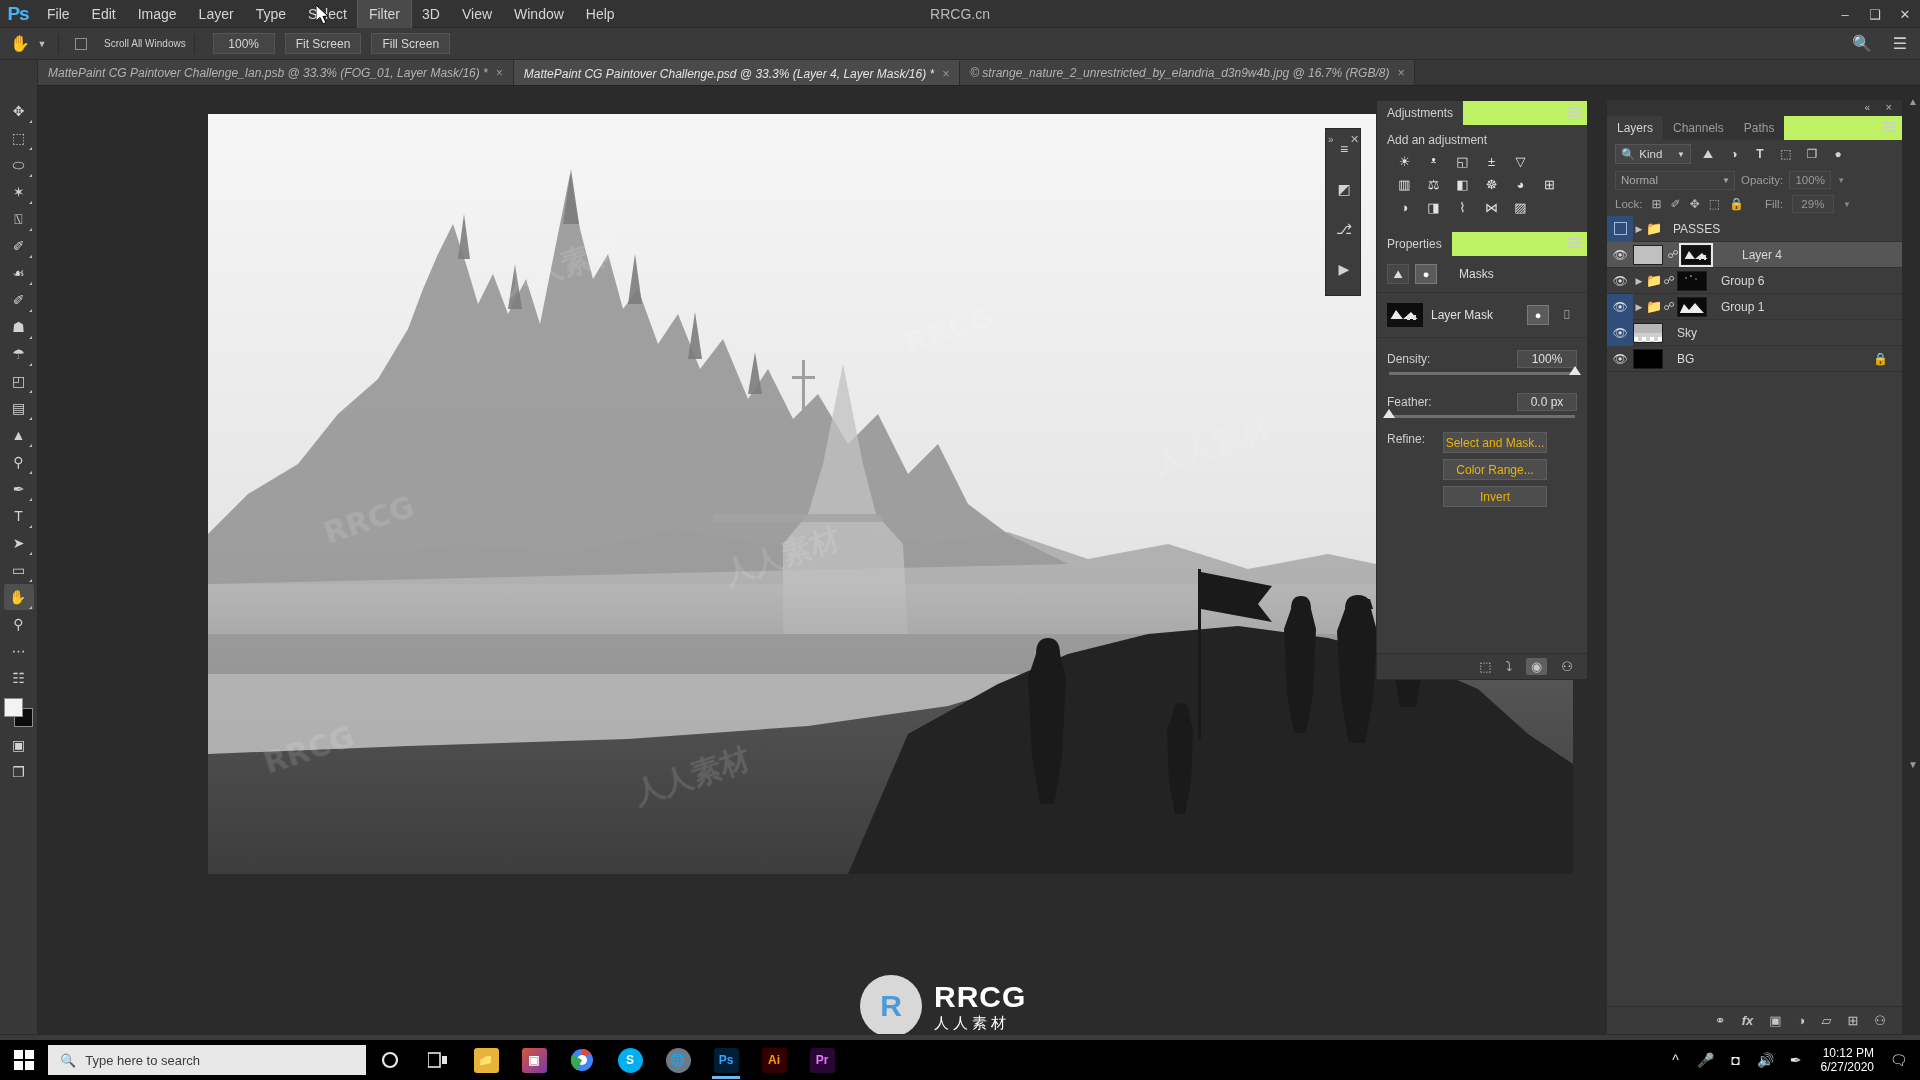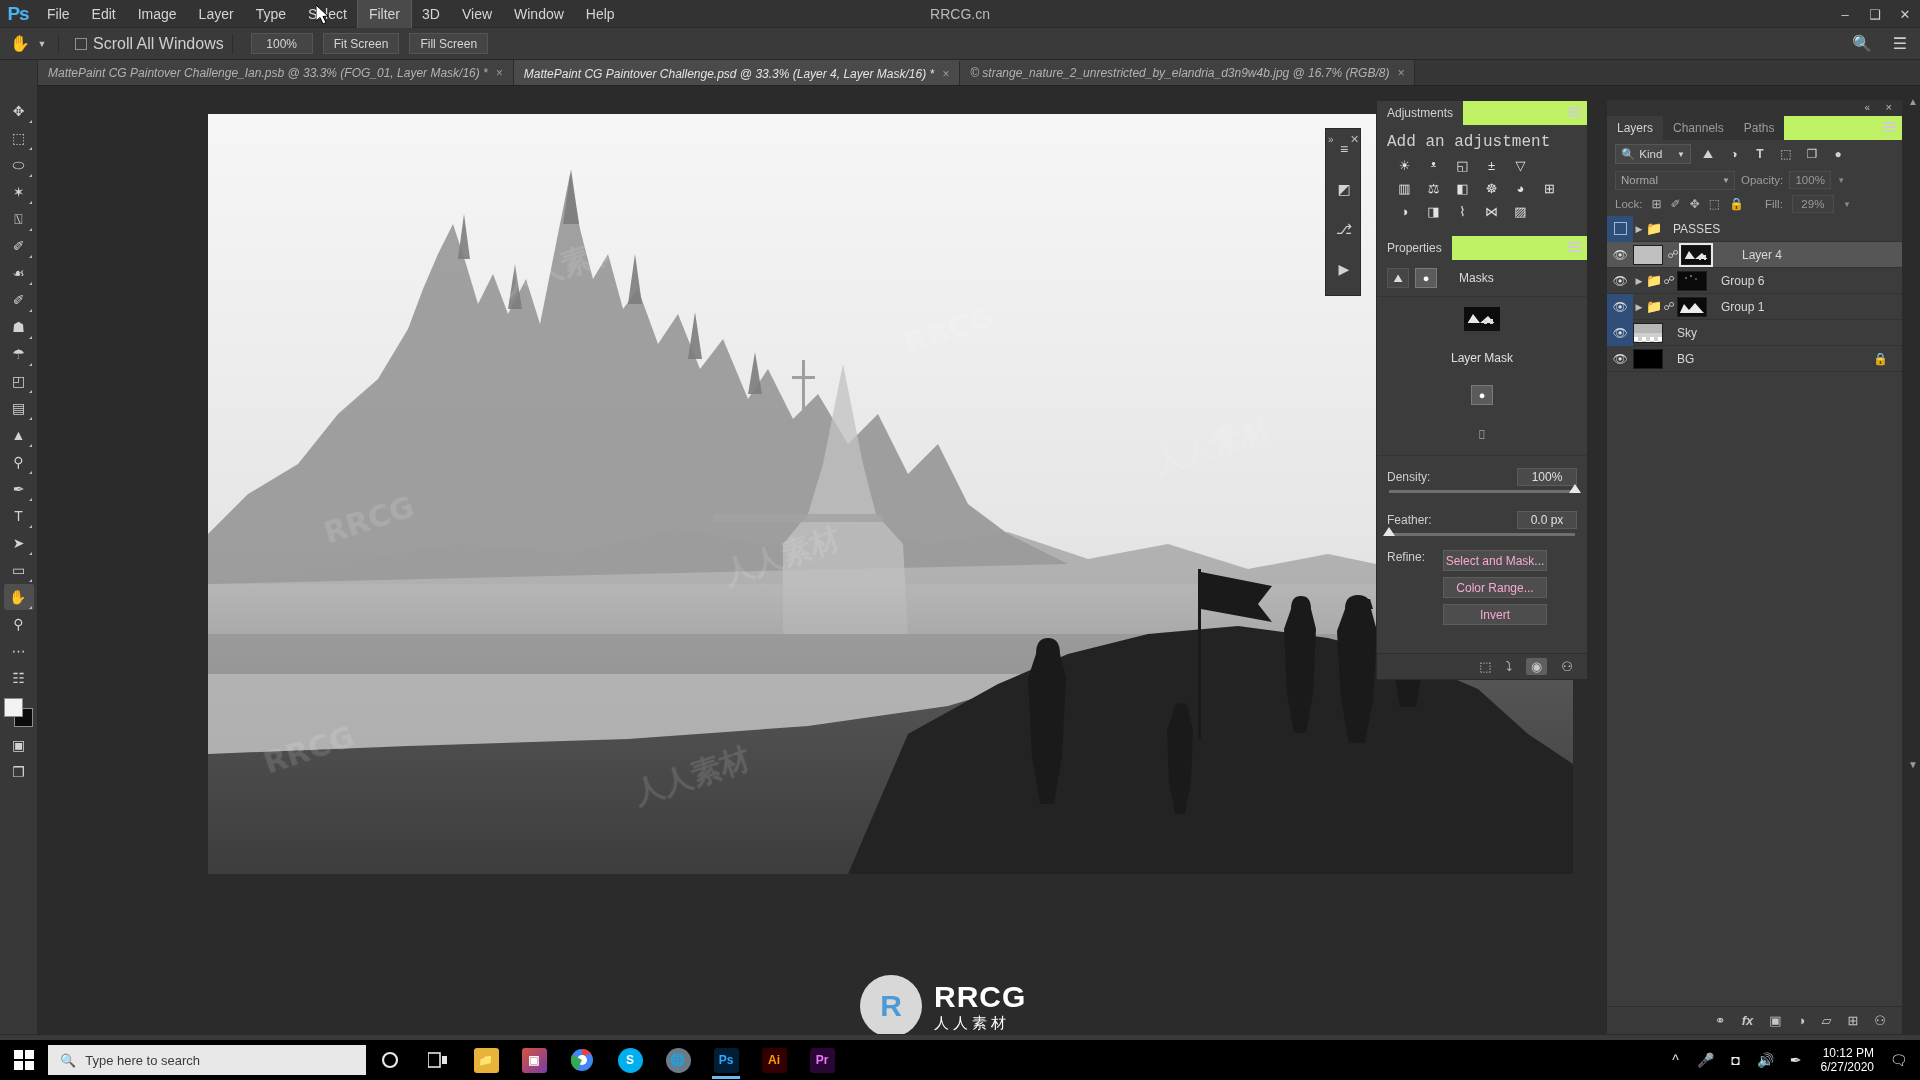--- a/index.html
+++ b/index.html
@@ -39,21 +39,21 @@
 
   
   #optionsbar {
     position: absolute; left: 0; top: 28px; width: 1920px; height: 32px;
     background: #3a3a3a; border-bottom: 1px solid #282828;
     display: flex; align-items: center; padding-left: 6px;
   }
   .opt-tool-icon { width: 28px; height: 26px; display:flex; align-items:center; justify-content:center; font-size: 16px; }
   .opt-caret { width: 16px; height: 26px; display:flex; align-items:center; justify-content:center; font-size: 9px; color:#bdbdbd;}
   .opt-sep { width: 1px; height: 20px; background: #2c2c2c; margin: 0 8px; }
-  .opt-check { display:flex; align-items:center; gap:6px; font-size:16px; color:#cfcfcf; margin-left:8px;}
+  .opt-check { display:flex; align-items:center; gap:17px; font-size:10px; color:#cfcfcf; margin-left:8px;}
   .checkbox-sq { width:12px; height:12px; border:1px solid #8f8f8f; background:#3a3a3a; display:inline-block;}
   .opt-btn {
     height: 21px; min-width: 62px; padding: 0 10px; background: #454545;
     border: 1px solid #555; color: #d6d6d6; font-size: 12px;
     display: inline-flex; align-items: center; justify-content: center; margin-left: 10px;
   }
   #opt-right { position:absolute; right: 6px; display:flex; align-items:center; gap:10px;}
 
   
   #tabbar {
@@ -99,36 +99,36 @@
   #prop-dock {
     position: absolute; left: 1376px; top: 100px; width: 212px; height: 580px;
     background: #3c3c3c; border: 1px solid #2a2a2a;
   }
   .panel-tabstrip { height: 24px; background: #bef264; display:flex; align-items:stretch; position:relative;}
   .panel-tab { padding: 0 10px; display:flex; align-items:center; font-size:12px; color:#d2d2d2;
                background:#3c3c3c;}
   .panel-tab.inactive { background:#333333; color:#9c9c9c;}
   .panel-menu { position:absolute; right:6px; top:6px; width:13px;}
   .panel-menu span{ display:block; height:1.5px; background:#cfcfcf; margin-bottom:2.5px;}
-  .sect-label { font-size: 16px; color: #d0d0d0; padding: 8px 10px 4px 10px; font-family: Liberation Mono, monospace;}
+  .sect-label { font-size: 12px; color: #d0d0d0; padding: 8px 10px 4px 10px;}
   .adj-grid { padding: 2px 0 6px 18px; }
   .adj-row { display:flex; gap: 10px; margin-bottom: 7px; align-items:center;}
   .adj-ico { width: 19px; height: 16px; display:flex; align-items:center; justify-content:center;
              color:#e2e2e2; font-size: 13px; }
 
   .prop-row { display:flex; align-items:center; padding: 0 10px; height: 26px; font-size:12px; color:#cfcfcf;}
   .num-field {
     background:#4a4a4a; border:1px solid #5b5b5b; color:#e0e0e0; font-size:12px;
     width: 60px; height:18px; display:flex; align-items:center; justify-content:center;
   }
   .slider-track { height: 3px; background:#6f6f6f; margin: 0 12px; position:relative;}
   .slider-knob { position:absolute; top:-6px; width:0;height:0;
     border-left:6px solid transparent; border-right:6px solid transparent; border-bottom:9px solid #e8e8e8;}
   .pbtn {
-    height: 21px; width: 104px; background:#4d4d4d; border:1px solid #5d5d5d; color:#f9a8d4;
+    height: 21px; width: 104px; background:#4d4d4d; border:1px solid #5d5d5d; color:#eab308;
     font-size:12px; display:flex; align-items:center; justify-content:center; margin-bottom:6px;
   }
   .panel-footer {
     position:absolute; left:0; right:0; bottom:0; height:26px; background:#3a3a3a;
     border-top:1px solid #2e2e2e; display:flex; align-items:center; justify-content:flex-end; gap:14px; padding-right:14px;
   }
   .pfi { color:#c6c6c6; font-size:13px; }
 
   
   #layers-dock {
@@ -433,21 +433,21 @@
         <span></span>
       </div>
   </div>
 
   <div style="display:flex;align-items:center;gap:6px;padding:8px 10px 8px 10px;border-bottom:1px solid #333;">
     <div style="width:22px;height:20px;background:#464646;border:1px solid #555;display:flex;align-items:center;justify-content:center;font-size:11px;color:#ddd;">⛰</div>
     <div style="width:22px;height:20px;background:#5b5b5b;border:1px solid #7a7a7a;display:flex;align-items:center;justify-content:center;font-size:11px;color:#fff;">●</div>
     <span style="font-size:12px;color:#dcdcdc;margin-left:16px;">Masks</span>
   </div>
 
-  <div style="display:flex;align-items:center;gap:20px;padding:10px;border-bottom:1px solid #333;flex-direction:column;">
+  <div style="display:flex;align-items:center;gap:8px;padding:10px;border-bottom:1px solid #333;">
     <svg width="36" height="24">
       <rect width="36" height="24" fill="#0c0c0c"></rect>
       <polygon points="0,22 9,7 16,16 24,9 36,22" fill="#e9e9e9"></polygon>
       <rect x="0" y="16" width="36" height="8" fill="#101010"></rect>
       <rect x="20" y="13" width="3" height="4" fill="#dcdcdc"></rect>
       <rect x="26" y="12" width="3" height="5" fill="#dcdcdc"></rect>
     </svg>
     <span style="font-size:12px;color:#e0e0e0;flex:1">Layer Mask</span>
     <div style="width:22px;height:20px;background:#5b5b5b;border:1px solid #7a7a7a;display:flex;align-items:center;justify-content:center;font-size:11px;color:#fff;">●</div>
     <div style="width:20px;height:20px;display:flex;align-items:center;justify-content:center;font-size:13px;color:#ccc;">⌷</div>

